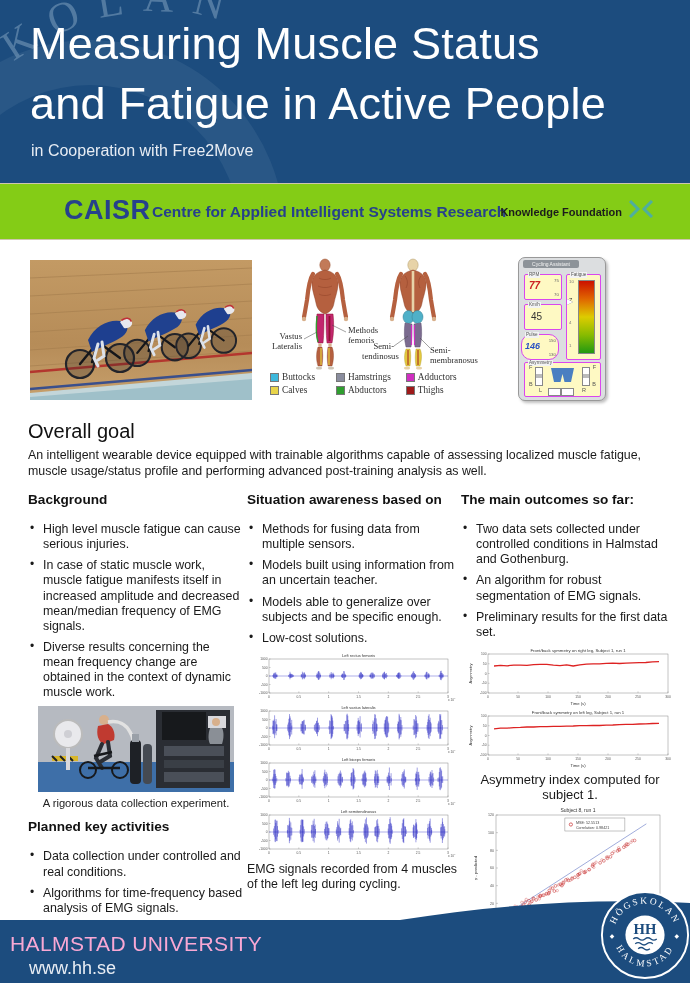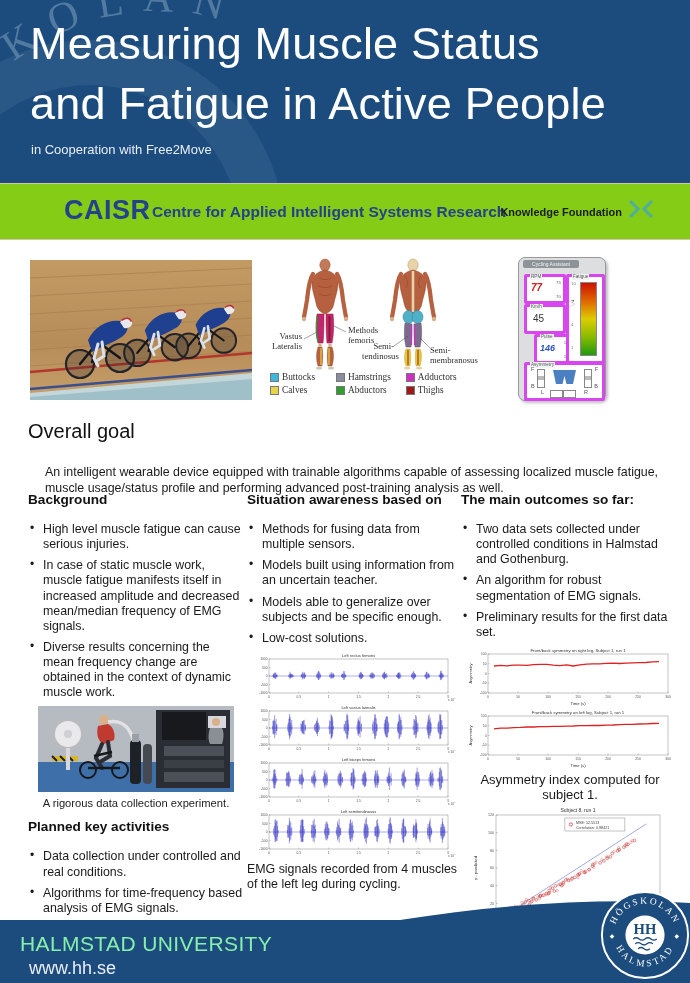--- a/index.html
+++ b/index.html
@@ -3,21 +3,21 @@
 <meta charset="utf-8">
 <style>
   html,body{margin:0;padding:0;background:#555;}
   .poster{position:relative;width:690px;height:983px;margin:0 auto;background:#fff;
     font-family:"Liberation Sans",sans-serif;overflow:hidden;outline:1px solid #8a8a8a;}
   
   .hdr{position:absolute;left:0;top:0;width:690px;height:183px;background:#1c4c7e;overflow:hidden;}
   .hdr .wm{position:absolute;left:0;top:0;}
   .hdr h1{position:absolute;left:30px;top:14px;margin:0;color:#fff;font-weight:400;
     font-size:45px;line-height:60px;letter-spacing:0.2px;}
-  .hdr .sub{position:absolute;left:31px;top:142px;color:#e8edf4;font-size:13px;font-weight:300;}
+  .hdr .sub{position:absolute;left:31px;top:142px;color:#e8edf4;font-size:16px;font-weight:300;}
   
   .caisr{position:absolute;left:0;top:183px;width:690px;height:55px;background:#84cc16;
     border-top:1px solid #cfc6ae;border-bottom:1px solid #cfc6ae;}
   .caisr .acro{position:absolute;left:64px;top:11px;font-size:27px;font-weight:bold;color:#26418c;letter-spacing:0.5px;}
   .caisr .cname{position:absolute;left:152px;top:19px;font-size:15.5px;font-weight:bold;color:#26418c;}
   .caisr .kf{position:absolute;right:68px;top:22px;font-size:11px;font-weight:bold;color:#1c1c1c;}
   .caisr .chev{position:absolute;right:36px;top:16px;}
   
   .fig{position:absolute;}
   .anat-labels div{position:absolute;font-family:"Liberation Serif",serif;font-size:8.6px;
@@ -25,53 +25,53 @@
   .anat-legend{position:absolute;left:0;top:116px;width:194px;display:grid;
     grid-template-columns:34% 36% 30%;grid-row-gap:3px;}
   .anat-legend .it{display:flex;align-items:center;font-family:"Liberation Serif",serif;
     font-size:9.3px;color:#333;}
   .anat-legend .sw{display:inline-block;width:7px;height:7px;margin-right:3px;border:0.5px solid #777;}
   
   .device{position:absolute;left:518px;top:257px;width:86px;height:142px;background:#dcdee0;
     border:1px solid #999;border-radius:7px;box-shadow:2px 2px 3px rgba(0,0,0,0.25);font-family:"Liberation Sans",sans-serif;}
   .device .tbar{position:absolute;left:4px;top:2px;width:56px;height:8px;background:#8d9399;
     border-radius:2px;color:#f4f4f4;font-size:5px;line-height:8px;text-align:center;}
-  .dbox{position:absolute;border:3px solid #d946ef;border-radius:2px;background:#ffffff;}
+  .dbox{position:absolute;border:1px solid #d946ef;border-radius:2px;background:#fef9c3;}
   .dbox .lg{position:absolute;left:3px;top:-3.5px;background:#f2f3f4;padding:0 1px;
     font-size:4.6px;color:#555;line-height:6px;}
   .rpm-val{position:absolute;left:4px;top:5px;color:#c22;font-weight:bold;font-size:10px;font-style:italic;}
   .num-hi{position:absolute;right:2px;top:3px;font-size:4.4px;color:#666;}
   .num-lo{position:absolute;right:2px;bottom:2px;font-size:4.4px;color:#666;}
   .kmh-val{position:absolute;left:6px;top:6px;color:#333;font-size:10px;}
   .pulse-val{position:absolute;left:3px;top:6px;color:#2a52c2;font-weight:bold;font-size:9px;font-style:italic;}
   .fgrad{position:absolute;left:11px;top:5px;width:15px;bottom:5px;border:0.5px solid #888;
     background:linear-gradient(to bottom,#cc1100,#e06600,#ddcc00,#88bb00,#229911);}
   .fscale span{position:absolute;left:2px;font-size:4.4px;color:#777;}
   .farrow{position:absolute;left:0px;top:24px;width:0;height:0;border-top:3px solid transparent;
     border-bottom:3px solid transparent;border-left:6px solid #fff;filter:drop-shadow(0 0 0.5px #555);}
   .fb{position:absolute;font-size:5.5px;color:#555;}
   .slider{position:absolute;width:6px;height:17px;border:0.8px solid #888;background:#fff;}
   .slider::after{content:"";position:absolute;left:0;top:6px;width:100%;height:4px;background:#bbb;}
   .lrbox{position:absolute;border:0.8px solid #888;background:#fff;width:11px;height:6px;}
   
   .goal-h{position:absolute;left:28px;top:420px;margin:0;font-size:20px;font-weight:400;color:#111;}
-  .goal-p{position:absolute;left:28px;top:448px;width:636px;margin:17px;font-size:12.4px;
+  .goal-p{position:absolute;left:28px;top:448px;width:636px;margin:0;font-size:12.4px;
     line-height:1.28;color:#1a1a1a;}
   .col{position:absolute;top:492px;color:#1a1a1a;}
   .col h3{margin:0 0 6px 0;font-size:13.6px;font-weight:bold;color:#111;}
   .bullets{margin:15px 0 4px 0;padding:0;list-style:none;}
   .bullets li{position:relative;padding-left:15px;margin-bottom:6px;font-size:12.4px;line-height:1.22;}
   .bullets li::before{content:"\2022";position:absolute;left:2px;top:-1px;font-size:12px;color:#1a1a1a;}
   .cap{font-size:12.4px;line-height:1.2;color:#1a1a1a;margin-top:4px;}
   .smallcap{font-size:11.2px;text-align:center;color:#222;margin-top:5px;}
   .chartwrap svg{display:block;margin:0 auto 2px auto;}
   
   .ft{position:absolute;left:0;top:920px;width:690px;height:63px;background:#1c4c7e;}
   .ft-bump{position:absolute;left:0;top:896px;}
-  .ft .uni{position:absolute;left:20px;top:12px;color:#86efac;font-size:21px;letter-spacing:0.4px;font-weight:400;}
+  .ft .uni{position:absolute;left:10px;top:12px;color:#f9a8d4;font-size:21px;letter-spacing:0.4px;font-weight:400;}
   .ft .web{position:absolute;left:29px;top:38px;color:#e8edf4;font-size:18px;font-weight:400;}
   .seal{position:absolute;left:598px;top:888px;}
 </style>
 </head>
 <body>
 
 <div class="poster">
 
   <div class="hdr">
     <svg class="wm" width="320" height="183" viewBox="0 0 320 183">
@@ -246,21 +246,21 @@
     <div class="dbox" style="left:5px;top:16px;width:36px;height:24px;">
       <span class="lg">RPM</span>
       <span class="rpm-val">77</span>
       <span class="num-hi">75</span>
       <span class="num-lo">70</span>
     </div>
     <div class="dbox" style="left:5px;top:46px;width:36px;height:24px;text-align:center;">
       <span class="lg">Km/h</span>
       <span class="kmh-val">45</span>
     </div>
-    <div class="dbox" style="left:15px;top:76px;width:36px;height:24px;">
+    <div class="dbox" style="left:2px;top:76px;width:36px;height:24px;border-radius:10px;">
       <span class="lg">Pulse</span>
       <span class="pulse-val">146</span>
       <span class="num-hi">150</span>
       <span class="num-lo">130</span>
     </div>
     <div class="dbox" style="left:47px;top:16px;width:33px;height:84px;">
       <span class="lg">Fatigue</span>
       <div class="fgrad"></div>
       <div class="fscale">
         <span style="top:4px;">10</span>

